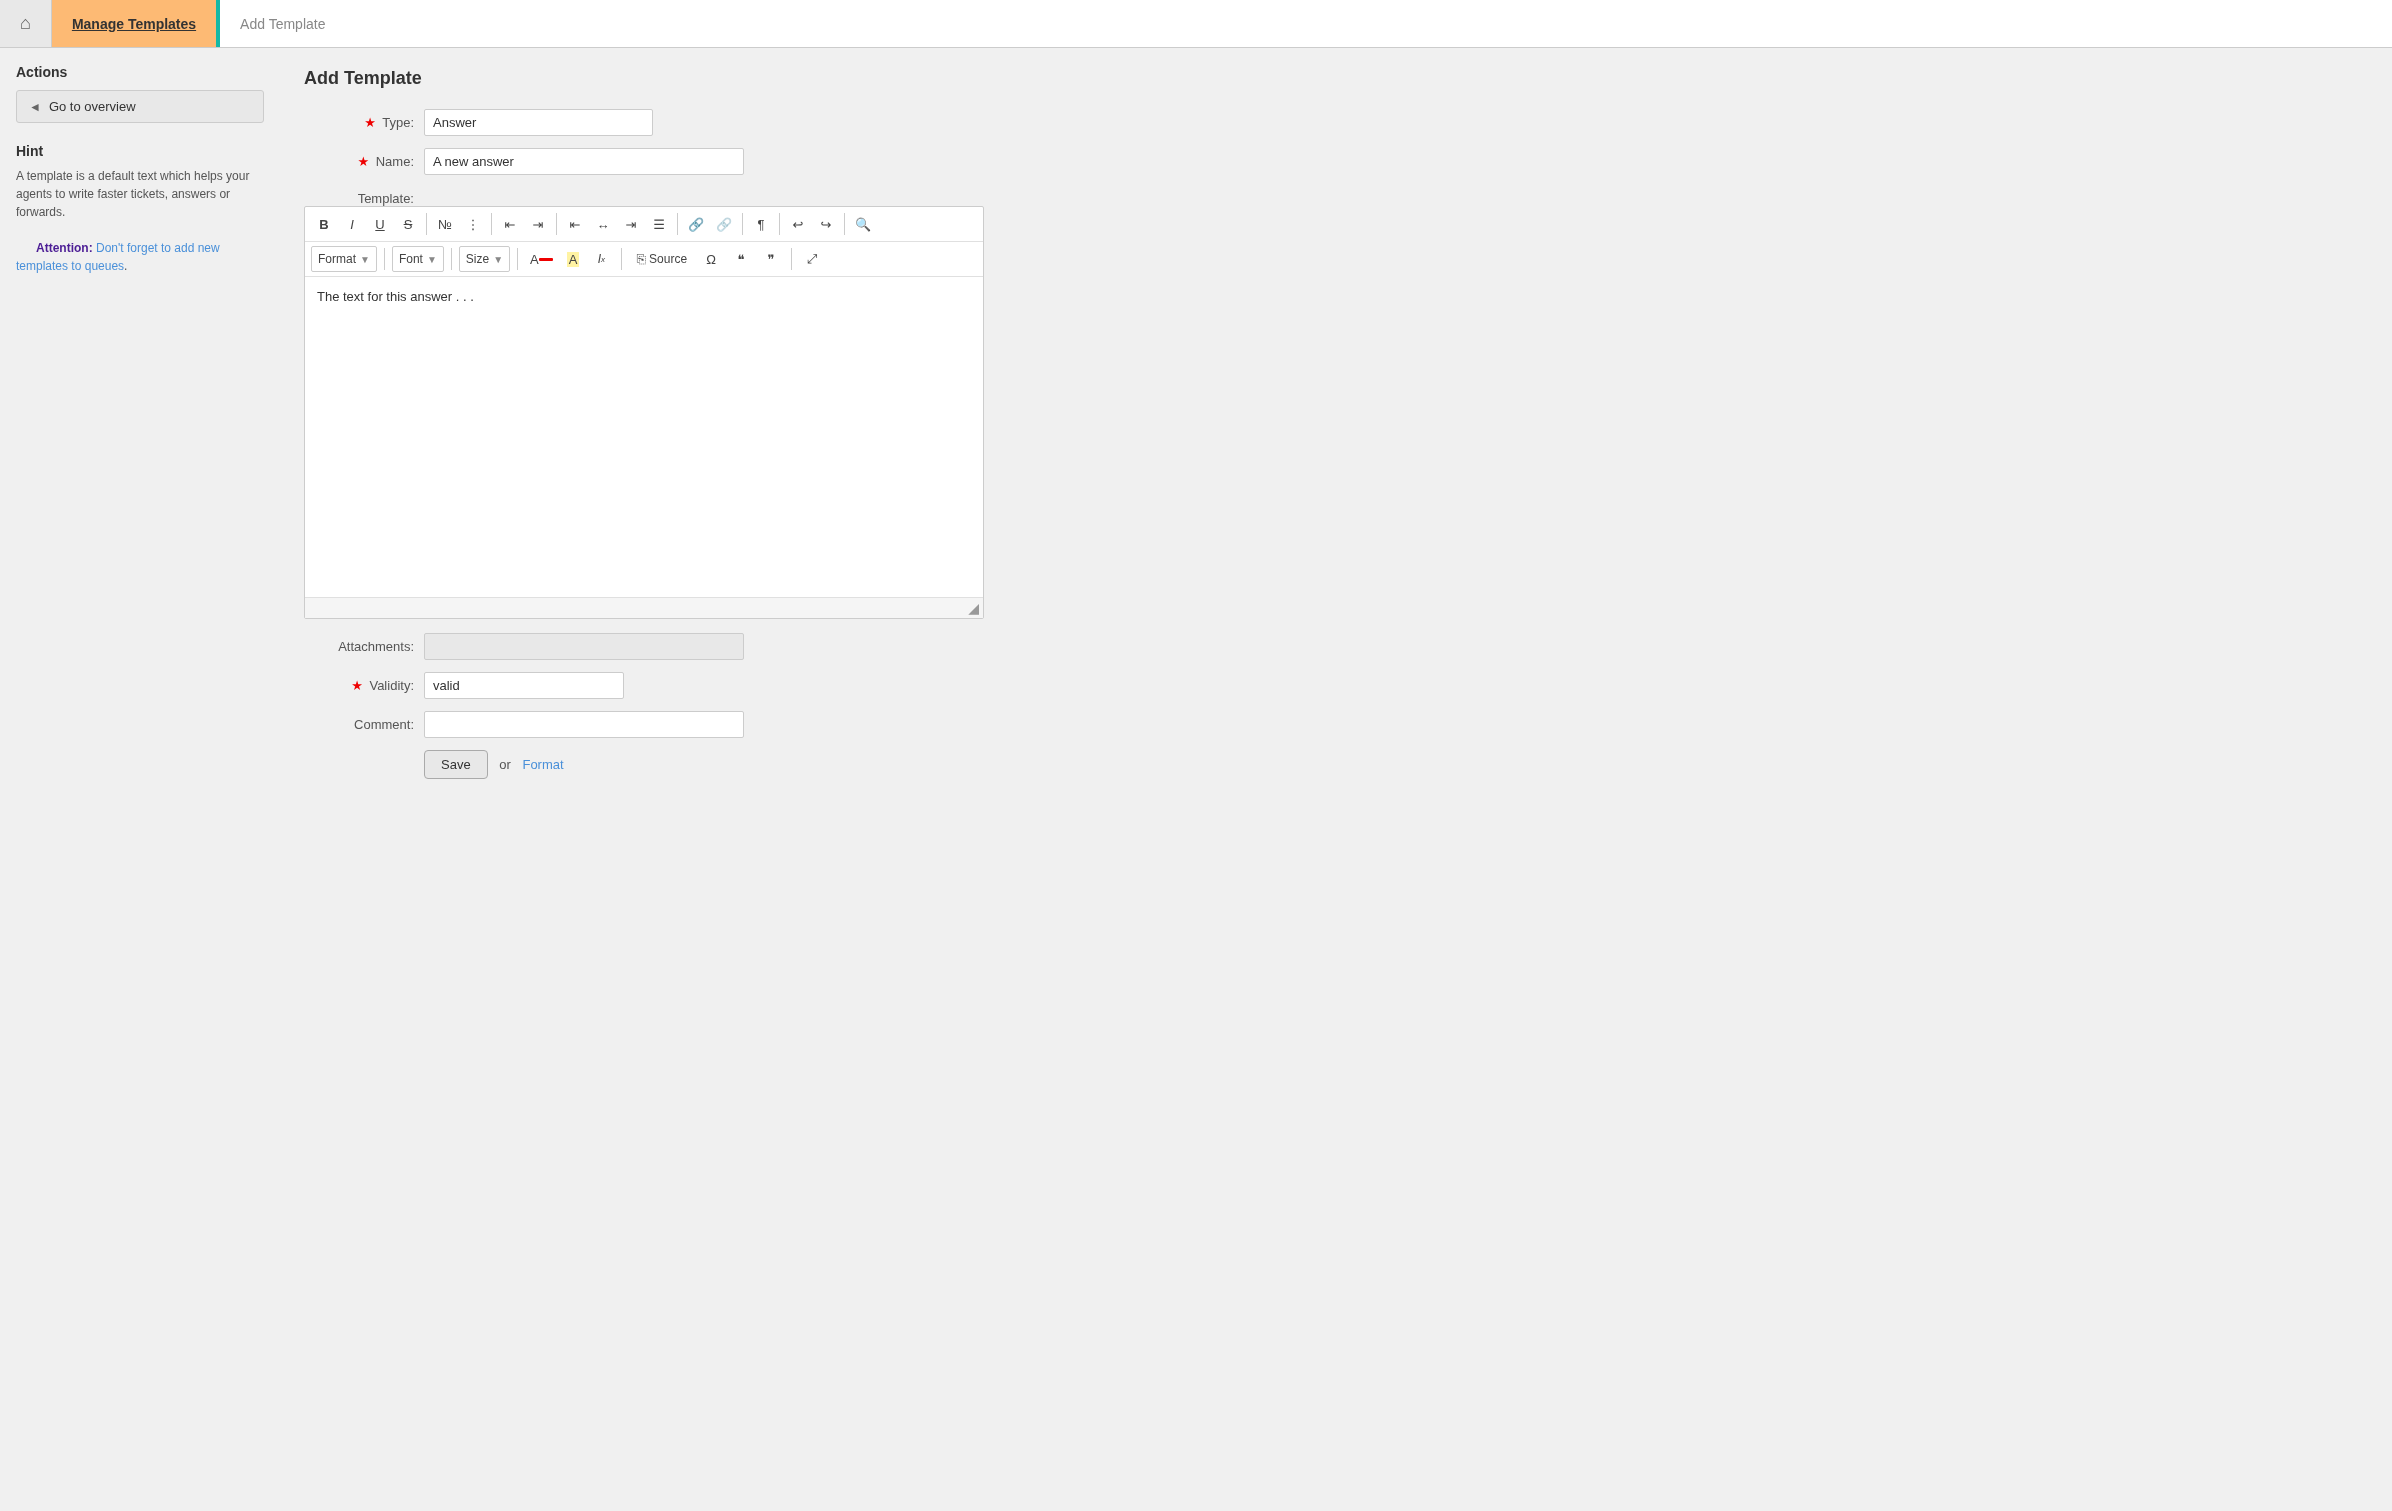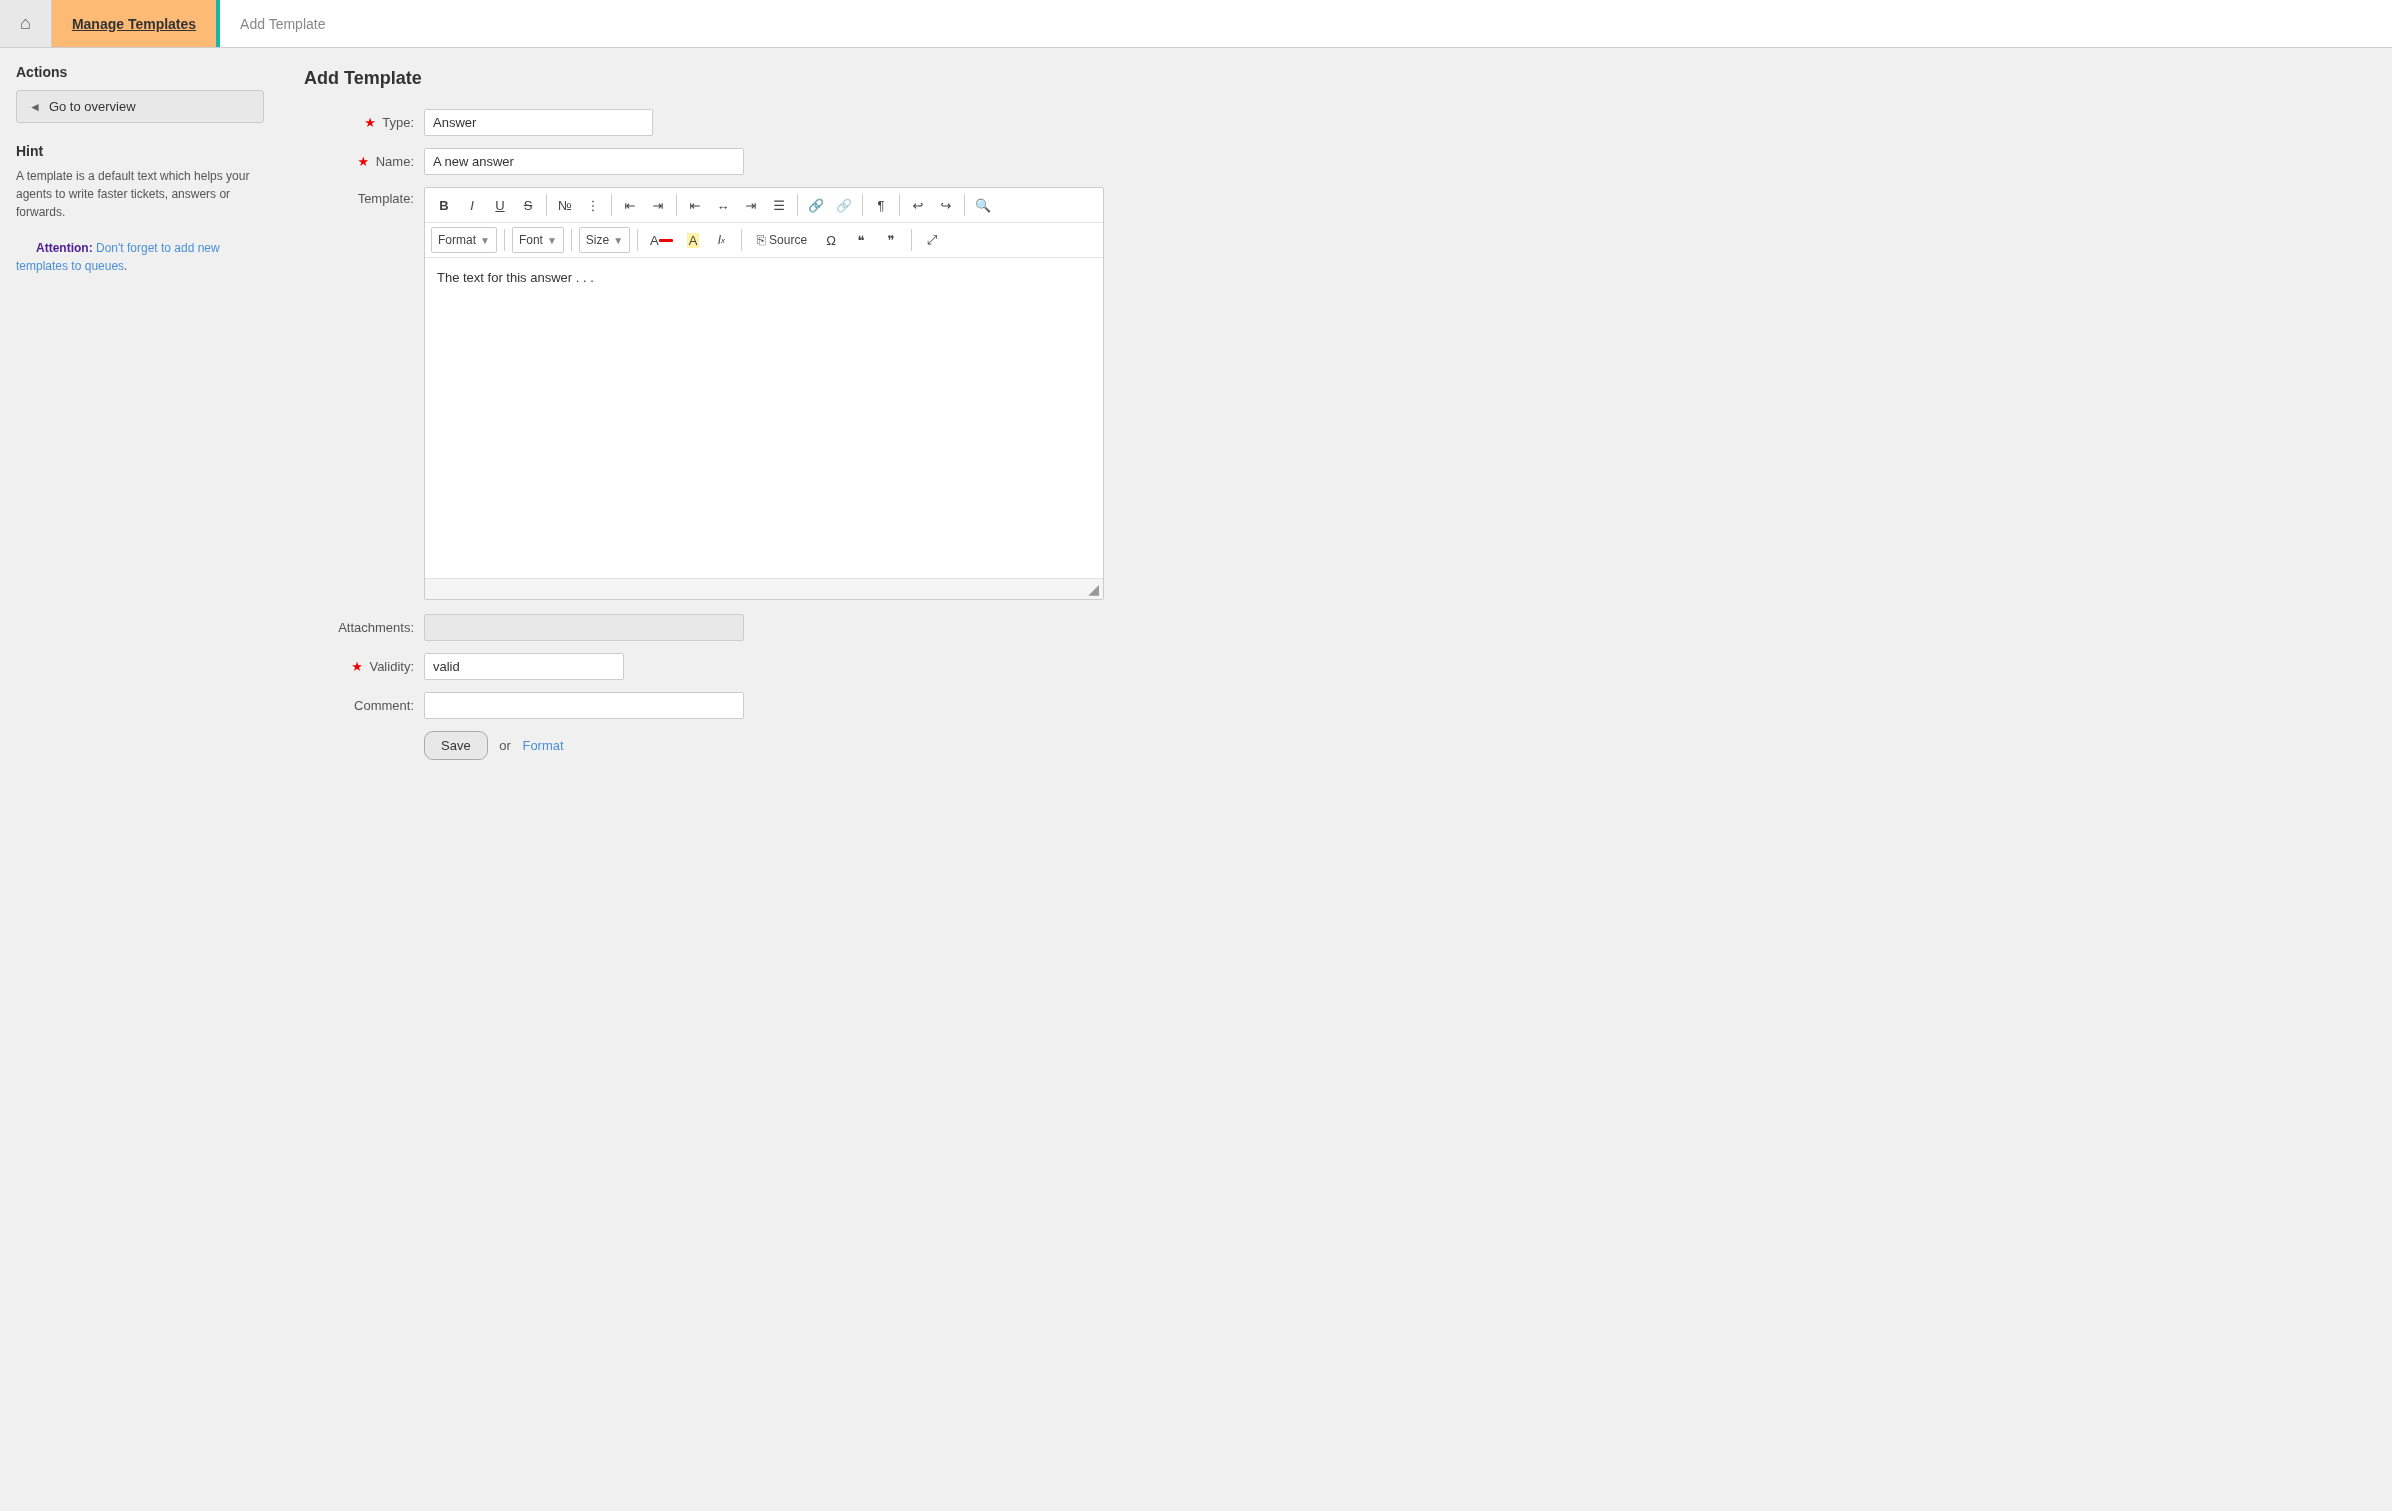--- a/index.html
+++ b/index.html
@@ -147,20 +147,21 @@
       width: 320px;
       background: #e8e8e8;
       border: 1px solid #ccc;
     }
 
     
     .template-label-row {
       display: flex;
       align-items: flex-start;
       margin-bottom: 4px;
+      flex-direction: column;
     }
     .template-label {
       text-align: right;
       width: 120px;
       padding-right: 10px;
       font-size: 13px;
       color: #555;
       padding-top: 4px;
     }
 
@@ -245,21 +246,21 @@
 
     
     .form-actions {
       margin-top: 10px;
       padding-left: 120px;
     }
     .save-btn {
       padding: 6px 16px;
       background: #e8e8e8;
       border: 1px solid #aaa;
-      border-radius: 9px;
+      border-radius: 4px;
       cursor: pointer;
       font-size: 13px;
       color: #333;
     }
     .or-text {
       margin: 0 8px;
       color: #555;
     }
     .cancel-link {
       color: #4a90d9;

